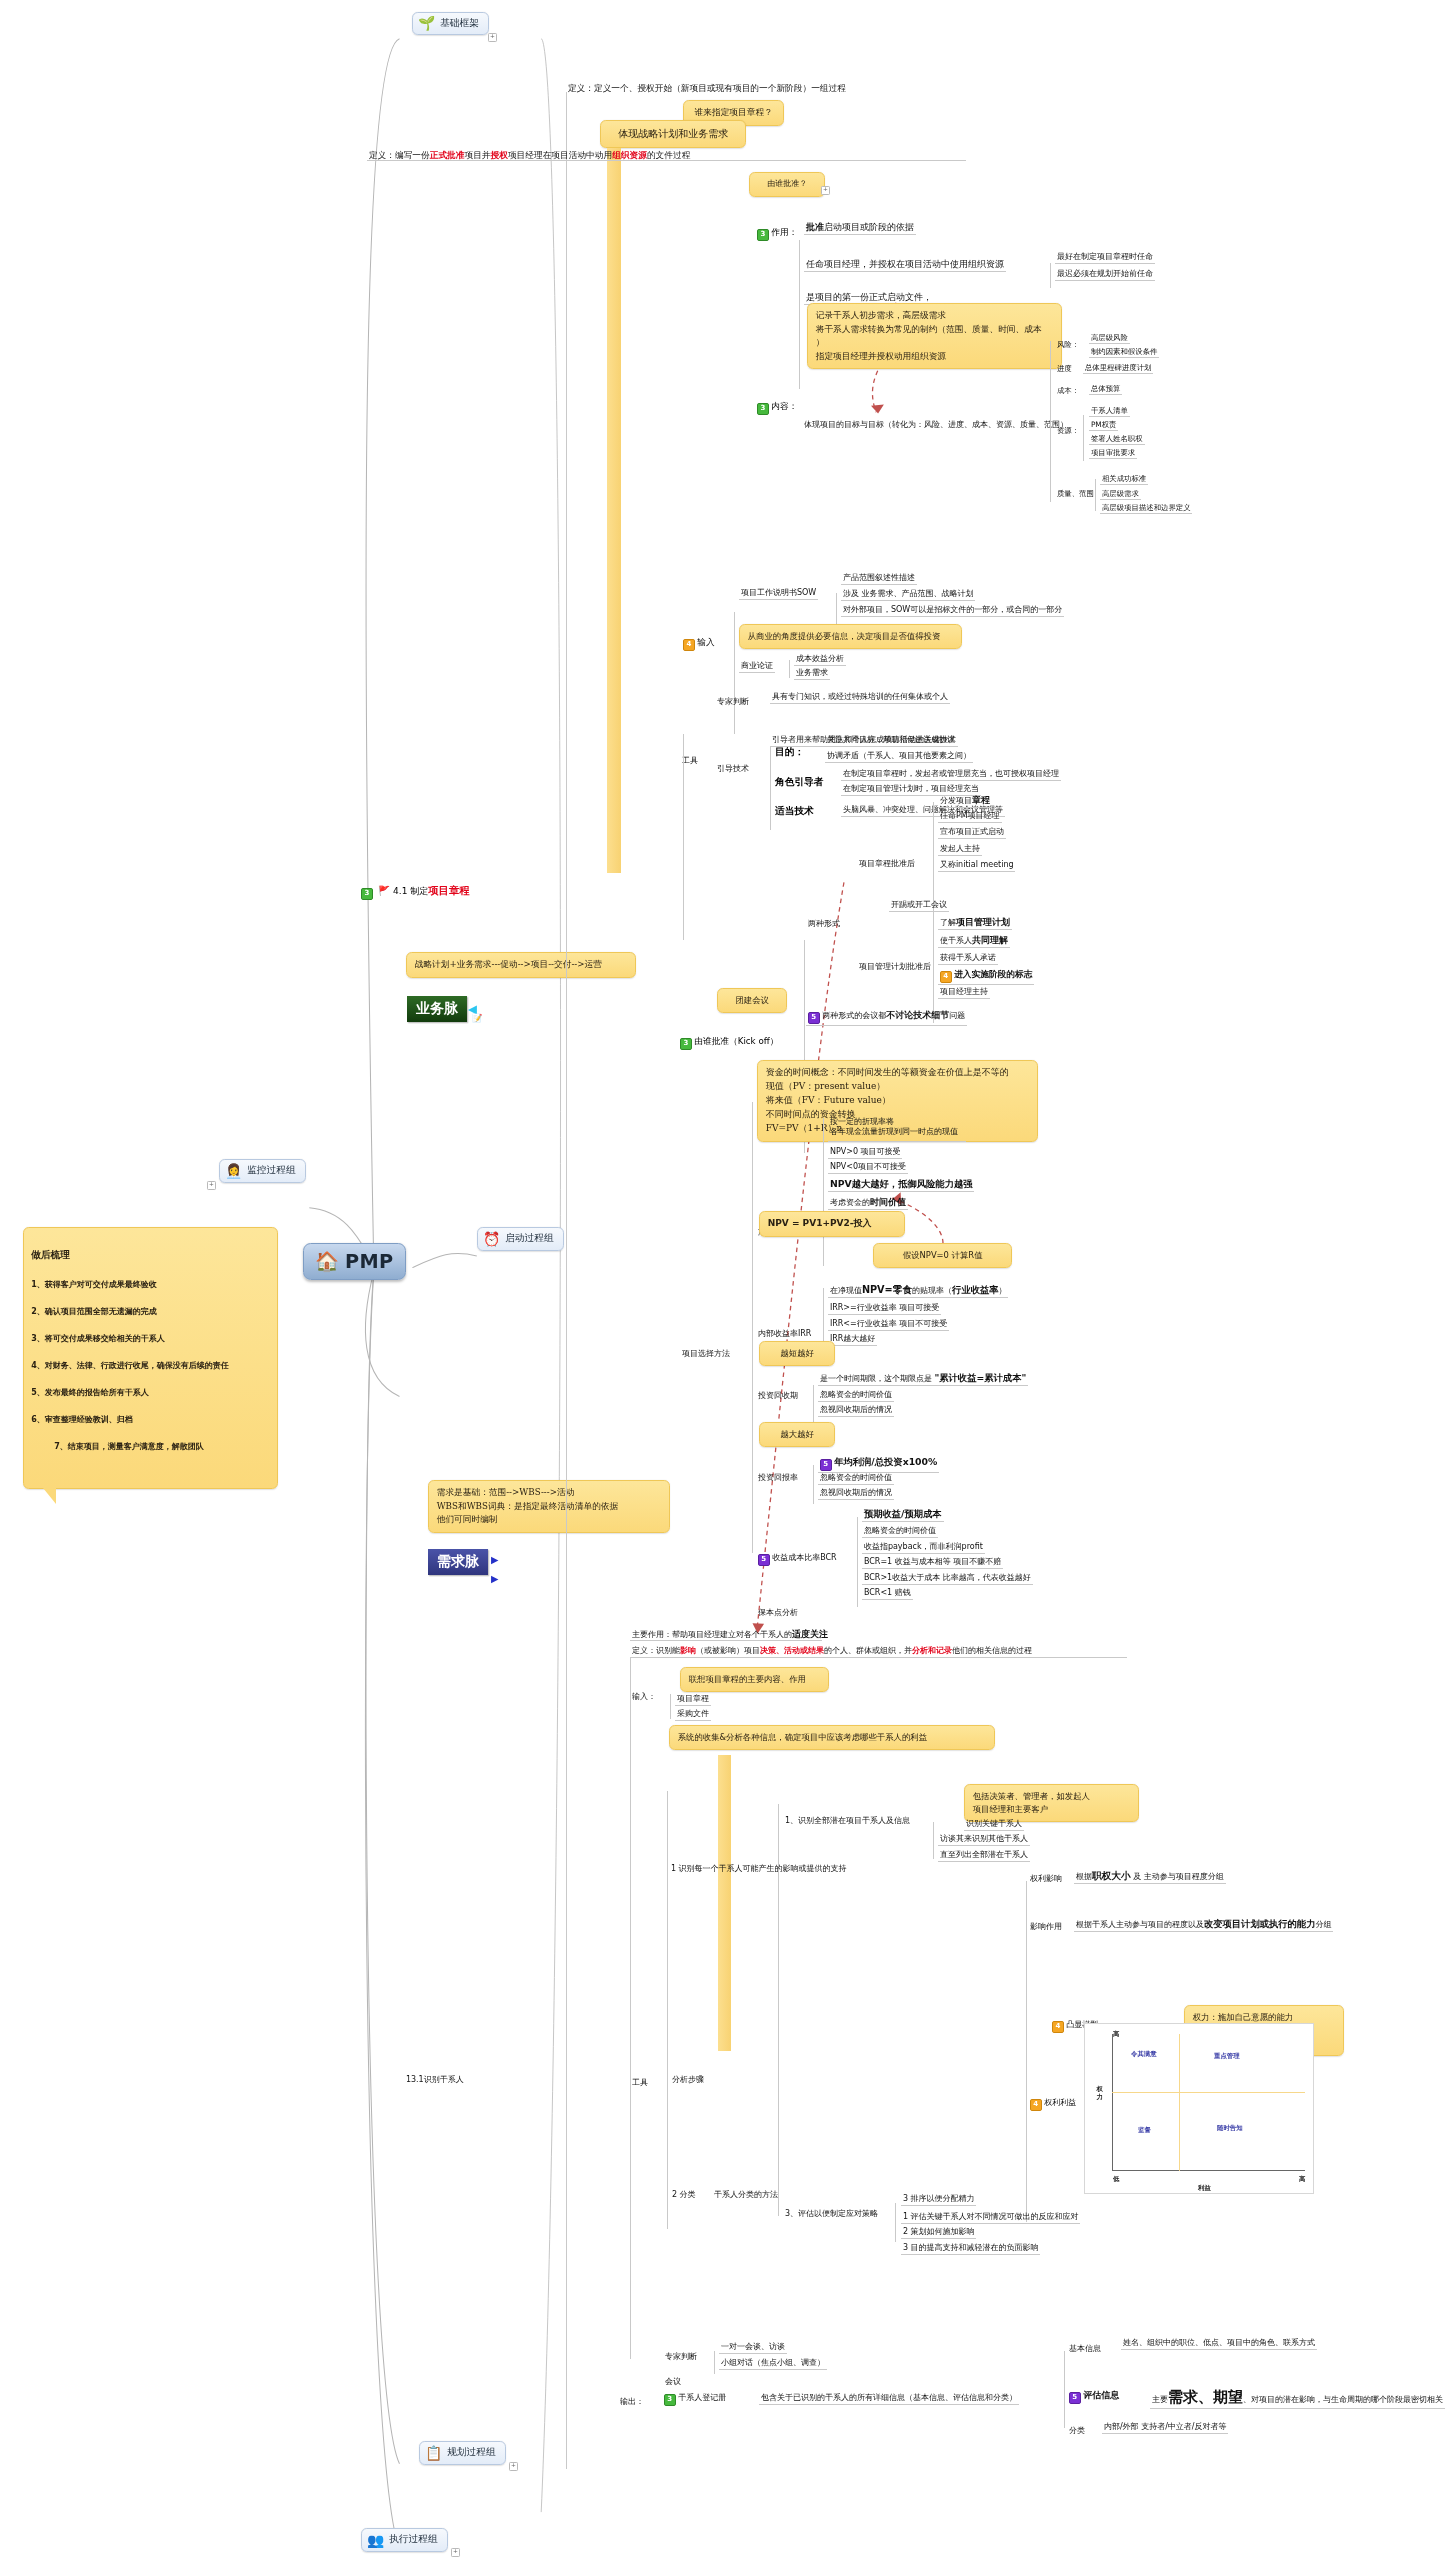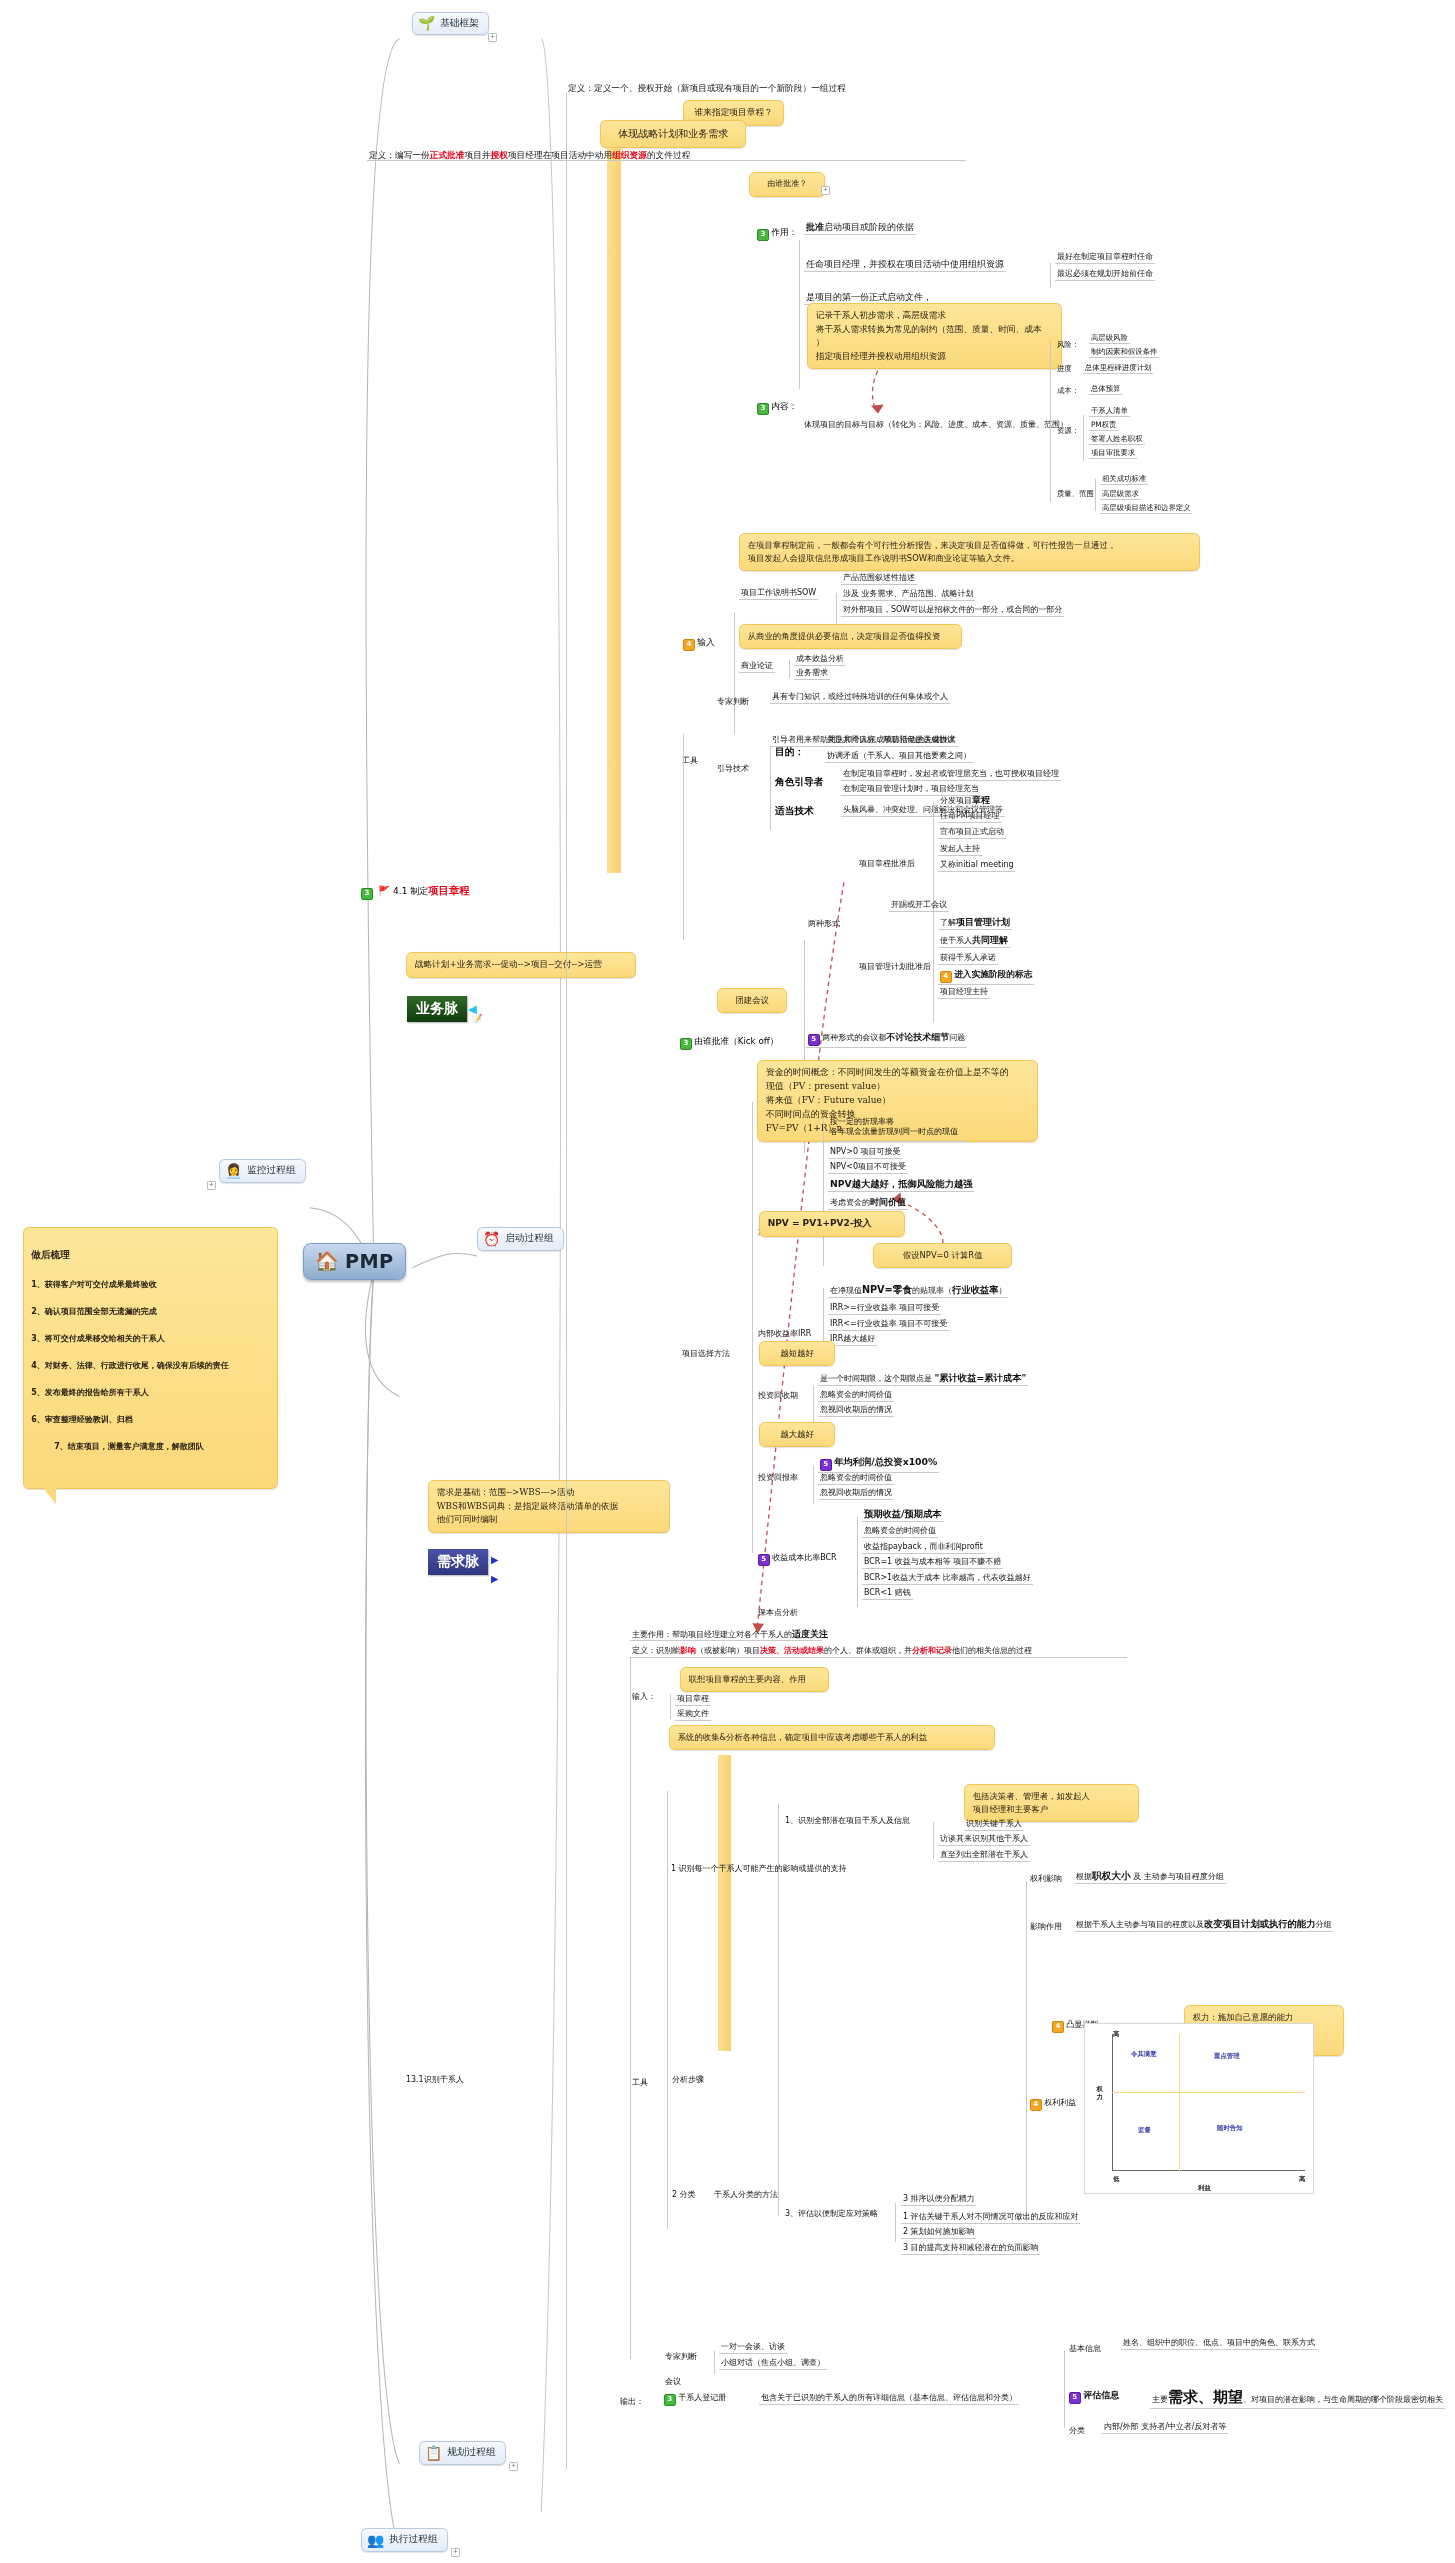--- a/index.html
+++ b/index.html
@@ -224,22 +224,20 @@
   <div class="t xs" style="left:1089px;top:419px;">PM权责</div>
   <div class="t xs" style="left:1089px;top:433px;">签署人姓名职权</div>
   <div class="t xs" style="left:1089px;top:447px;">项目审批要求</div>
 
   <div class="t nb xs" style="left:1055px;top:488px;">质量、范围</div>
   <div class="ln lnv" style="left:1095px;top:479px;height:32px;"></div>
   <div class="t xs" style="left:1100px;top:473px;">相关成功标准</div>
   <div class="t xs" style="left:1100px;top:488px;">高层级需求</div>
   <div class="t xs" style="left:1100px;top:502px;">高层级项目描述和边界定义</div>
 
-  <div class="cal" style="left:739px;top:533px;width:444px;font-size:8.4px;">在项目章程制定前，一般都会有个可行性分析报告，来决定项目是否值得做，可行性报告一旦通过，
-项目发起人会提取信息形成项目工作说明书SOW和商业论证等输入文件。</div>
 
   <div style="position:absolute;left:683px;top:601px;font-size:8.7px;margin-top:36px;">
     <span class="chip o">4</span><span>输入</span>
   </div>
   <div class="ln lnv" style="left:734px;top:612px;height:122px;"></div>
 
   <div class="t sm" style="left:739px;top:587px;">项目工作说明书SOW</div>
   <div class="ln lnv" style="left:836px;top:593px;height:45px;"></div>
   <div class="t sm" style="left:841px;top:572px;">产品范围叙述性描述</div>
   <div class="t sm" style="left:841px;top:588px;">涉及 业务需求、产品范围、战略计划</div>
@@ -289,21 +287,21 @@
 
   <div class="t nb sm" style="left:857px;top:961px;">项目管理计划批准后</div>
   <div class="ln lnv" style="left:933px;top:907px;height:116px;"></div>
   <div class="t sm" style="left:889px;top:899px;">开踢或开工会议</div>
   <div class="t sm" style="left:938px;top:916px;">了解<b style="font-size:9px;">项目管理计划</b></div>
   <div class="t sm" style="left:938px;top:934px;">使干系人<b style="font-size:9px;">共同理解</b></div>
   <div class="t sm" style="left:938px;top:952px;">获得干系人承诺</div>
   <div class="t sm" style="left:938px;top:968px;font-weight:bold;font-size:8.7px;"><span class="chip o">4</span><span>进入实施阶段的标志</span></div>
   <div class="t sm" style="left:938px;top:986px;">项目经理主持</div>
 
-  <div class="t sm" style="left:806px;top:1031px;">
+  <div class="t sm" style="left:806px;top:1009px;">
     <span class="chip p">5</span>两种形式的会议都<b style="font-size:9px;">不讨论技术细节</b>问题
   </div>
 
   <div class="cal serif" style="left:757px;top:1060px;width:264px;font-size:9px;">资金的时间概念：不同时间发生的等额资金在价值上是不等的
 现值（PV：present value）
 将来值（FV：Future value）
 不同时间点的资金转换
 FV=PV（1+R）n</div>
 
   <div class="t nb sm" style="left:680px;top:1348px;">项目选择方法</div>

